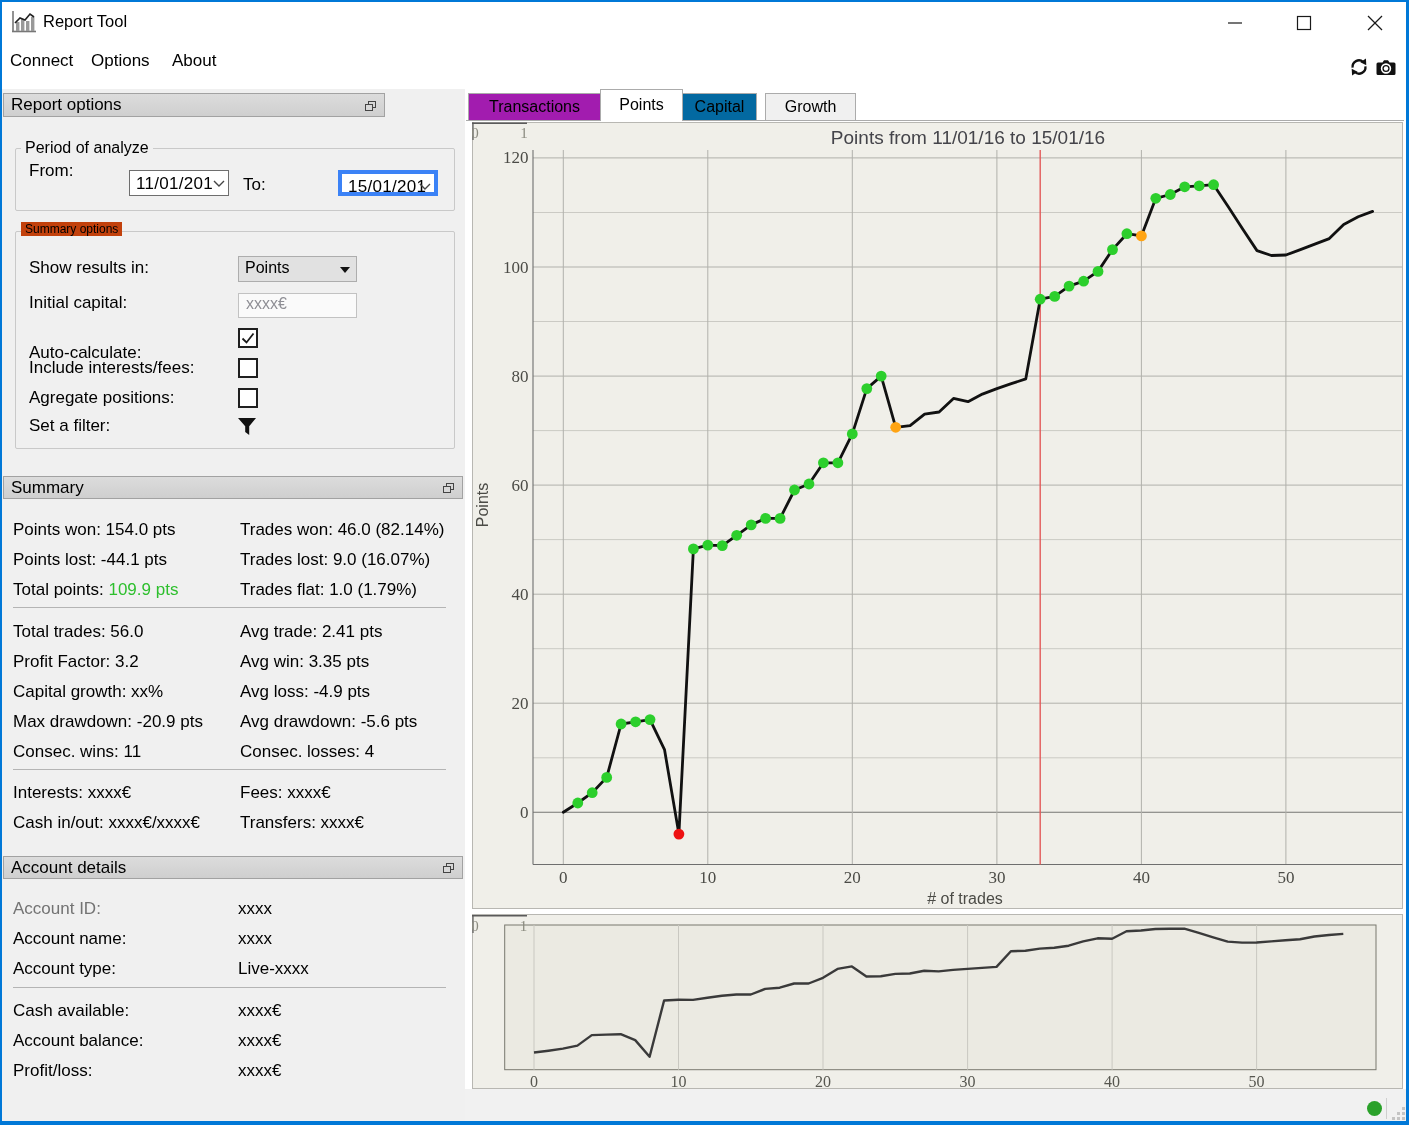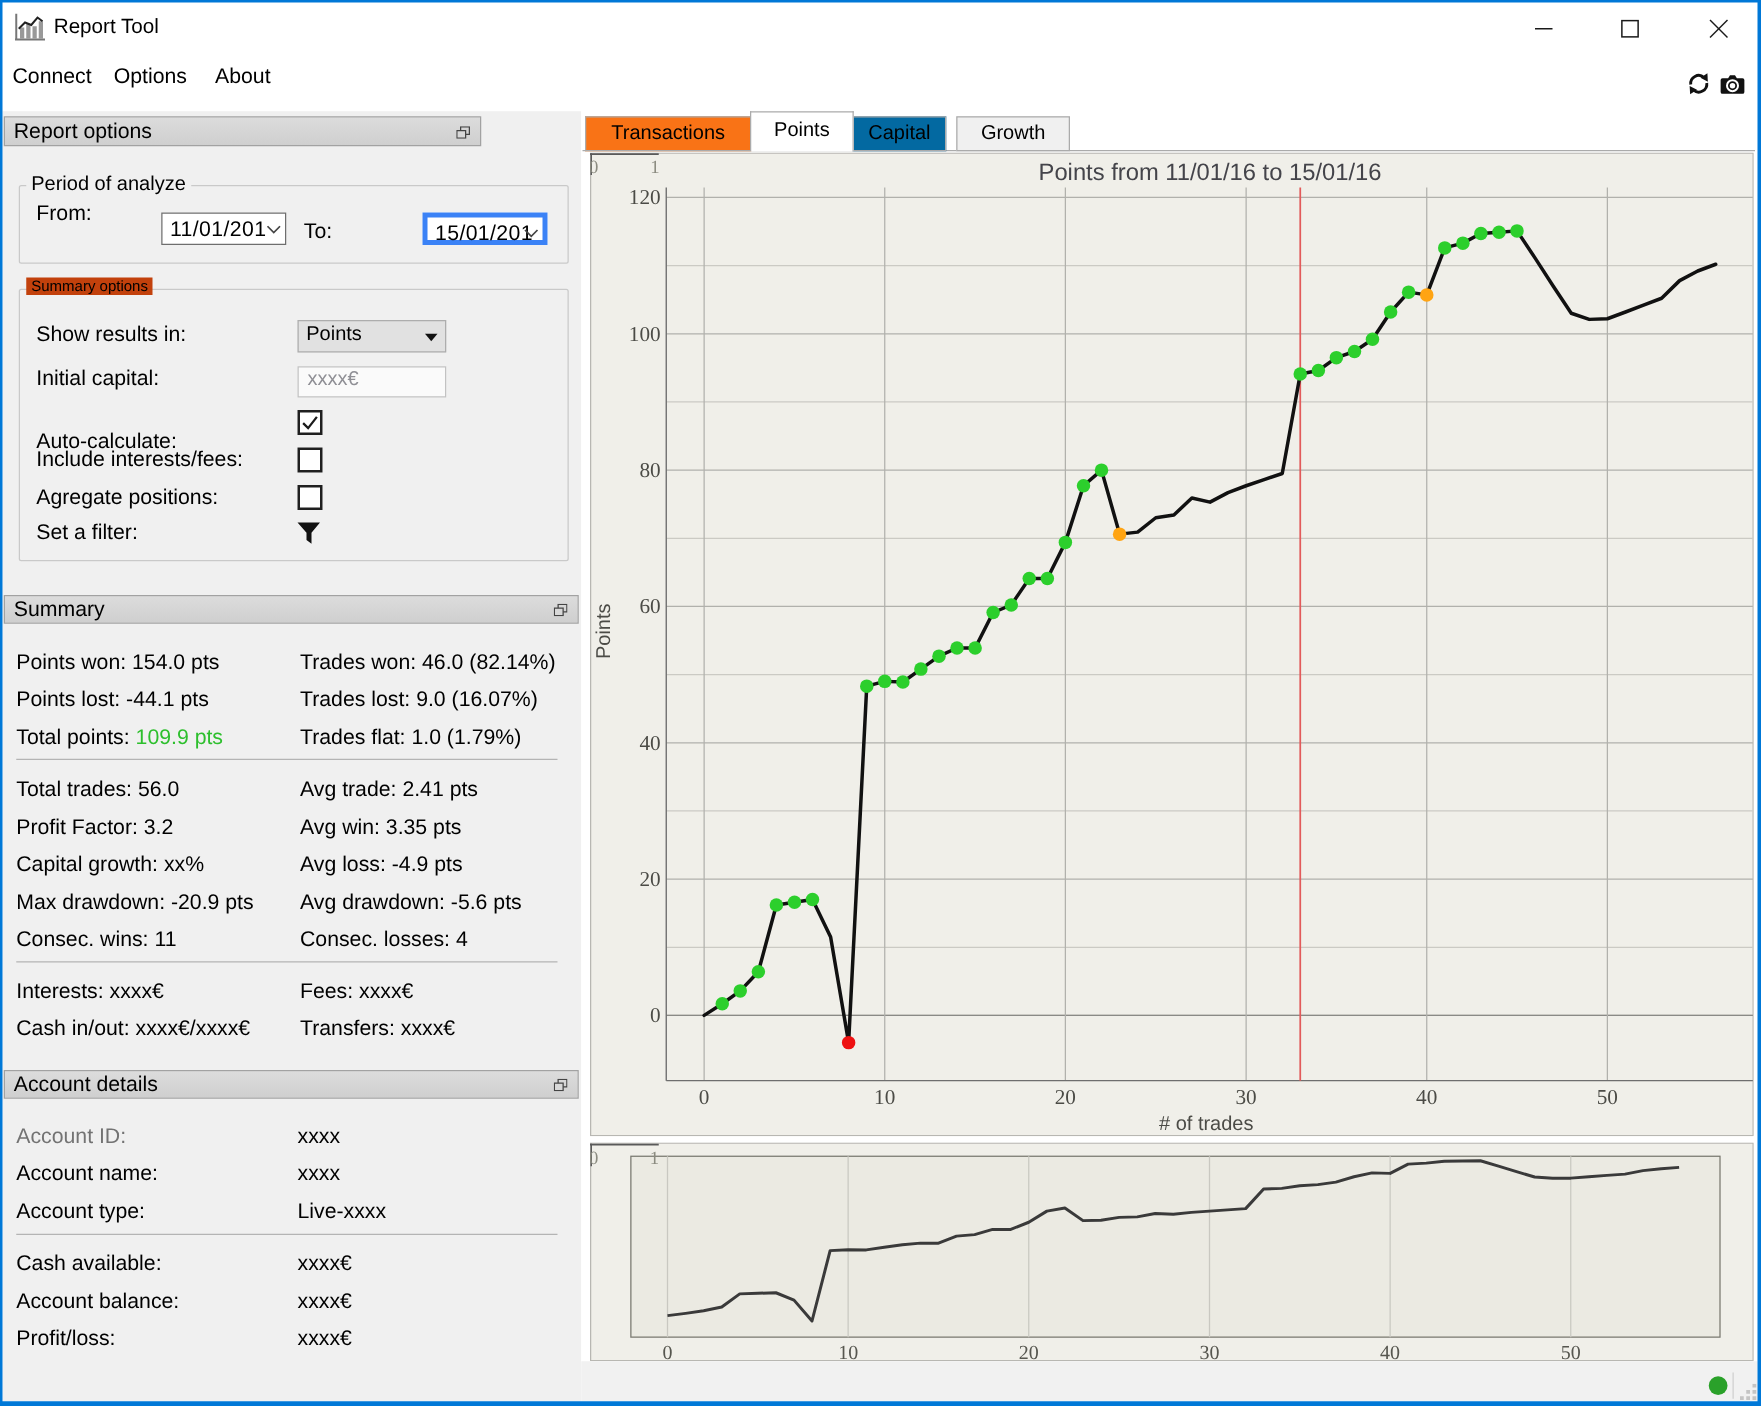--- a/index.html
+++ b/index.html
@@ -142,21 +142,21 @@
 <div style="position:absolute;left:238px;top:958px;height:22px;line-height:22px;font-size:17px;color:#000;white-space:nowrap;">Live-xxxx</div>
 <div style="position:absolute;left:13px;top:987px;width:433px;height:1px;background:#b4b4b4;"></div>
 <div style="position:absolute;left:13px;top:1000px;height:22px;line-height:22px;font-size:17px;color:#000;white-space:nowrap;">Cash available:</div>
 <div style="position:absolute;left:238px;top:1000px;height:22px;line-height:22px;font-size:17px;color:#000;white-space:nowrap;">xxxx€</div>
 <div style="position:absolute;left:13px;top:1030px;height:22px;line-height:22px;font-size:17px;color:#000;white-space:nowrap;">Account balance:</div>
 <div style="position:absolute;left:238px;top:1030px;height:22px;line-height:22px;font-size:17px;color:#000;white-space:nowrap;">xxxx€</div>
 <div style="position:absolute;left:13px;top:1060px;height:22px;line-height:22px;font-size:17px;color:#000;white-space:nowrap;">Profit/loss:</div>
 <div style="position:absolute;left:238px;top:1060px;height:22px;line-height:22px;font-size:17px;color:#000;white-space:nowrap;">xxxx€</div>
   </div>
 <div style="position:absolute;left:466px;top:120px;width:938px;height:1px;background:#ababab;"></div>
-<div style="position:absolute;left:468px;top:93px;width:133px;height:28px;background:#f97316;border:1px solid #ababab;box-sizing:border-box;z-index:2;text-align:center;line-height:26px;font-size:16px;">Transactions</div>
+<div style="position:absolute;left:468px;top:93px;width:133px;height:28px;background:#a21caf;border:1px solid #ababab;box-sizing:border-box;z-index:2;text-align:center;line-height:26px;font-size:16px;">Transactions</div>
 <div style="position:absolute;left:600px;top:89px;width:83px;height:32px;background:#fff;border:1px solid #ababab;border-bottom:none;box-sizing:border-box;z-index:3;text-align:center;line-height:30px;font-size:16px;">Points</div>
 <div style="position:absolute;left:682px;top:93px;width:75px;height:28px;background:#0369a1;border:1px solid #ababab;box-sizing:border-box;z-index:2;text-align:center;line-height:26px;font-size:16px;">Capital</div>
 <div style="position:absolute;left:765px;top:93px;width:91px;height:28px;background:#f0f0f0;border:1px solid #ababab;box-sizing:border-box;z-index:2;text-align:center;line-height:26px;font-size:16px;">Growth</div>
 <svg width="931" height="787" viewBox="472 122 931 787" style="position:absolute;left:472px;top:122px">
 <rect x="472" y="122" width="931" height="787" fill="#f0efe9"></rect>
 <rect x="472.5" y="122.5" width="930" height="786" fill="none" stroke="#b8b7b2" stroke-width="1"></rect>
 <line x1="533.0" y1="757.8" x2="1402.3" y2="757.8" stroke="#cbcac4" stroke-width="1"></line>
 <line x1="533.0" y1="648.7" x2="1402.3" y2="648.7" stroke="#cbcac4" stroke-width="1"></line>
 <line x1="533.0" y1="539.6" x2="1402.3" y2="539.6" stroke="#cbcac4" stroke-width="1"></line>
 <line x1="533.0" y1="430.6" x2="1402.3" y2="430.6" stroke="#cbcac4" stroke-width="1"></line>

